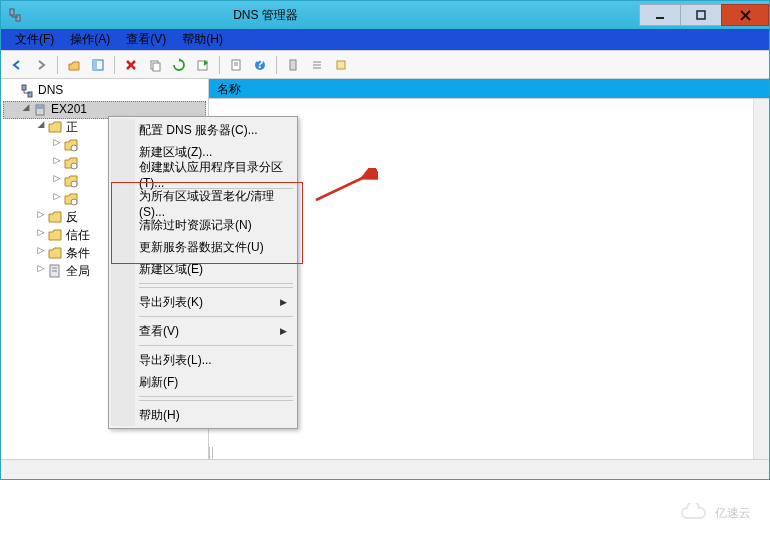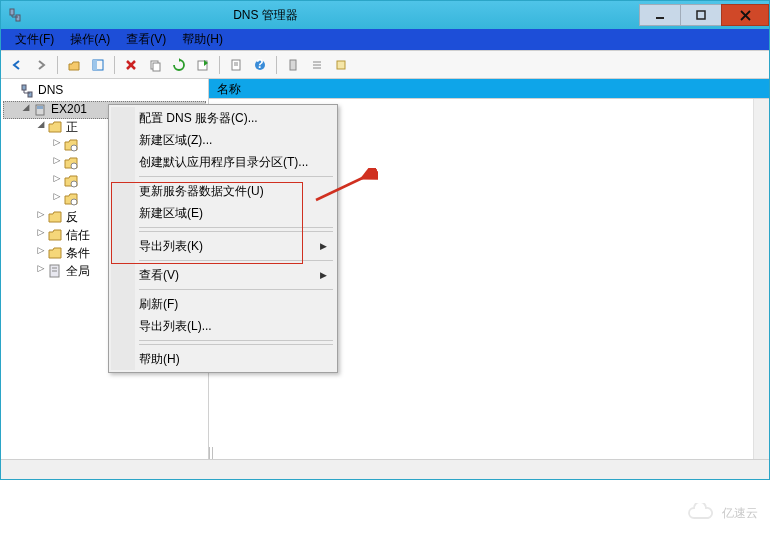--- a/index.html
+++ b/index.html
@@ -29,33 +29,33 @@
     .list-body { flex: 1; background: #fff; }
     
     .tree-node { display: flex; align-items: flex-start; height: 18px; padding-left: 4px; white-space: nowrap; }
     .tree-node .exp { width: 12px; text-align: center; color: #636363; font-size: 9px; }
     .tree-node .icon { width: 16px; height: 16px; margin-right: 3px; flex-shrink: 0; }
     .tree-node.selected { background: #d0d0d0; border: 1px dotted #7a7a7a; }
     .indent-1 { padding-left: 16px; }
     .indent-2 { padding-left: 32px; }
     .indent-3 { padding-left: 48px; }
     
-    .ctx-menu { position: absolute; left: 108px; top: 104px; width: 230px; background: #f0f0f0; border: 1px solid #a0a0a0; box-shadow: 2px 2px 4px rgba(0,0,0,0.25); padding: 2px; }
+    .ctx-menu { position: absolute; left: 108px; top: 116px; width: 190px; background: #f0f0f0; border: 1px solid #a0a0a0; box-shadow: 2px 2px 4px rgba(0,0,0,0.25); padding: 2px; }
     .ctx-item { height: 22px; display: flex; align-items: center; padding-left: 28px; position: relative; cursor: default; }
     .ctx-item .arrow { position: absolute; right: 8px; font-size: 9px; color: #333; }
     .ctx-sep { height: 1px; background: #c8c8c8; margin: 3px 2px 3px 28px; }
     .ctx-gutter { position: absolute; left: 2px; top: 2px; bottom: 2px; width: 24px; background: #e8e8e8; }
     
     .highlight-box { position: absolute; left: 111px; top: 182px; width: 192px; height: 82px; border: 1px solid #d03020; pointer-events: none; }
     .red-arrow { position: absolute; left: 308px; top: 168px; pointer-events: none; }
     
     .statusbar { position: absolute; bottom: 0; left: 0; right: 0; height: 20px; border-top: 1px solid #d0d0d0; background: #f0f0f0; }
     .statusbar-sep { position: absolute; bottom: 20px; left: 208px; width: 4px; height: 12px; border-left: 1px solid #c0c0c0; border-right: 1px solid #c0c0c0; }
     
-    .watermark { position: absolute; right: 12px; bottom: 10px; color: #c8c8c8; font-size: 16px; display: flex; align-items: center; gap: 6px; }
+    .watermark { position: absolute; right: 19px; bottom: 10px; color: #c8c8c8; font-size: 16px; display: flex; align-items: center; gap: 6px; }
     .watermark svg { opacity: 0.45; }
     
     .folder-icon { display: inline-block; }
     .scrollbar-v { position: absolute; right: 0; top: 98px; bottom: 20px; width: 16px; background: #f0f0f0; border-left: 1px solid #e0e0e0; }
   </style>
 </head>
 <body>
 
 <div class="window">
   <div class="titlebar">
@@ -273,36 +273,38 @@
   <div class="statusbar-sep"></div>
   <div class="scrollbar-v"></div>
 </div>
 
 <div class="ctx-menu">
   <div class="ctx-gutter"></div>
   <div class="ctx-item">配置 DNS 服务器(C)...</div>
   <div class="ctx-item">新建区域(Z)...</div>
   <div class="ctx-item">创建默认应用程序目录分区(T)...</div>
   <div class="ctx-sep"></div>
+  <div class="ctx-item">为所有区域设置老化/清理(S)...</div>
+  <div class="ctx-item">清除过时资源记录(N)</div>
   <div class="ctx-item">更新服务器数据文件(U)</div>
   <div class="ctx-item">新建区域(E)</div>
   <div class="ctx-sep"></div>
   <div class="ctx-sep"></div>
   <div class="ctx-item">
       <span>导出列表(K)</span>
       <span class="arrow">▶</span>
     </div>
   <div class="ctx-sep"></div>
   <div class="ctx-item">
       <span>查看(V)</span>
       <span class="arrow">▶</span>
     </div>
   <div class="ctx-sep"></div>
+  <div class="ctx-item">导出列表(L)...</div>
   <div class="ctx-item">刷新(F)</div>
-  <div class="ctx-item">导出列表(L)...</div>
   <div class="ctx-sep"></div>
   <div class="ctx-sep"></div>
   <div class="ctx-item">帮助(H)</div>
 </div>
 
 <div class="highlight-box"></div>
 <svg class="red-arrow" width="70" height="40">
   <defs>
       <marker id="ah" markerWidth="8" markerHeight="8" refX="2" refY="4" orient="auto">
         <path d="M0,0 L8,4 L0,8 z" fill="#d03020"></path>

